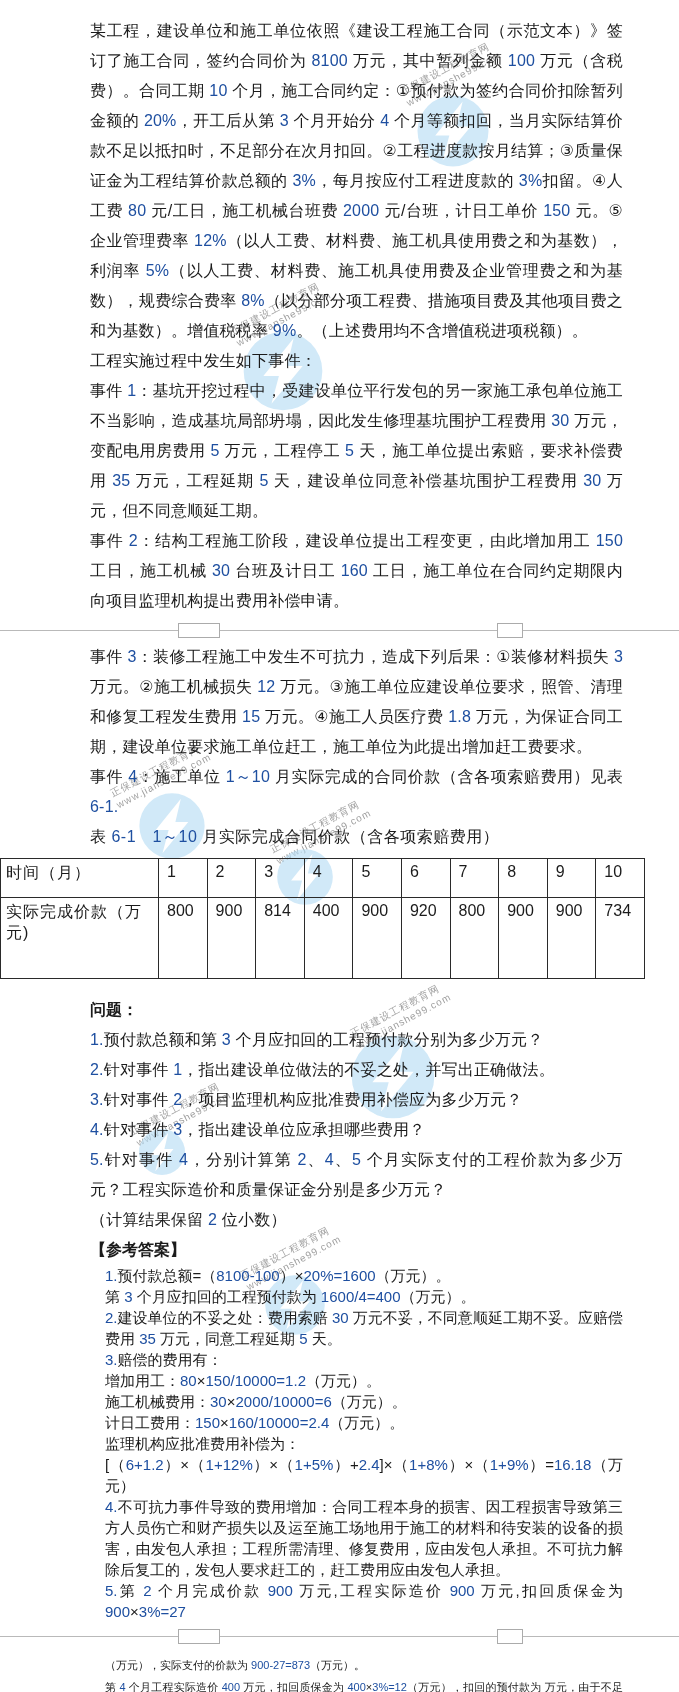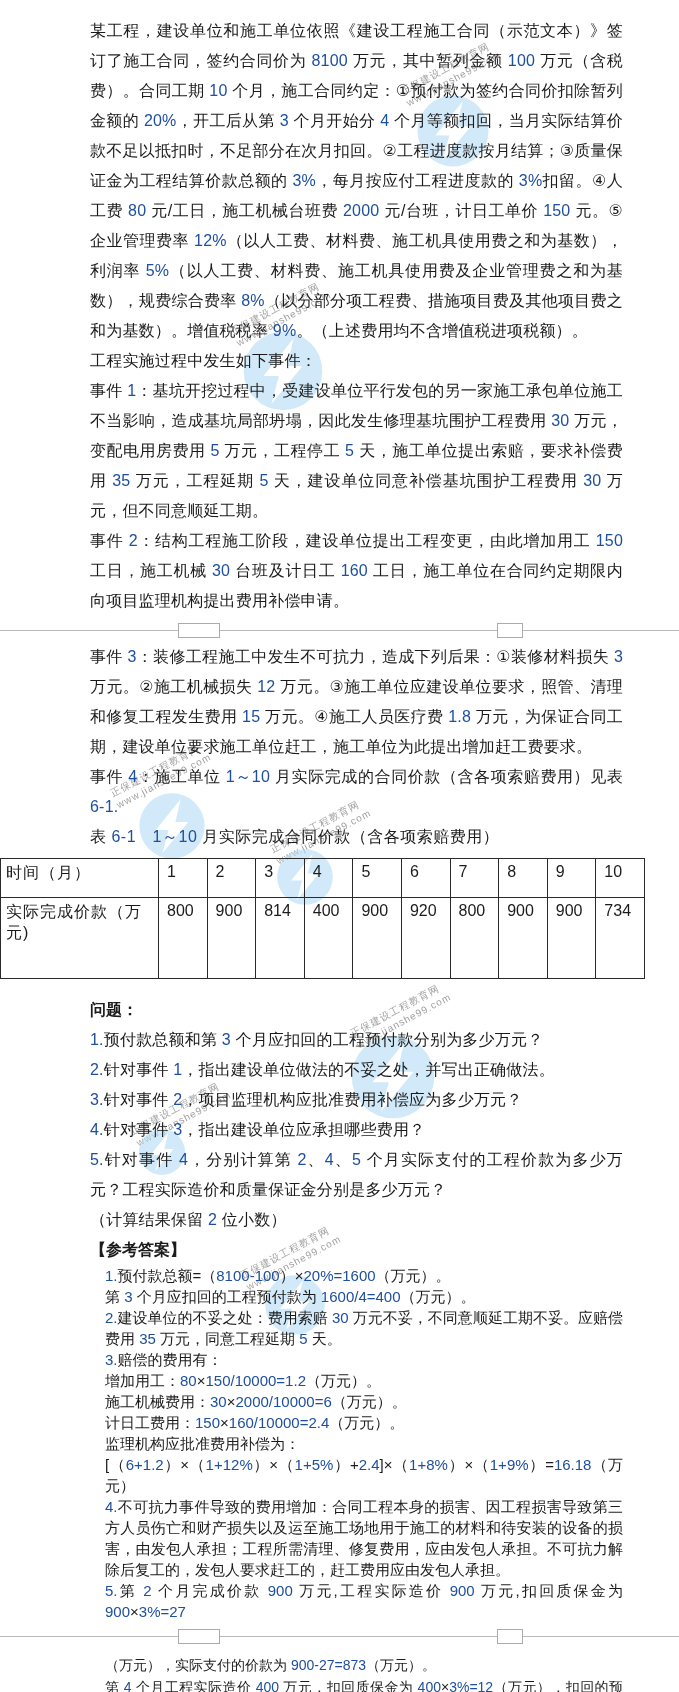--- a/index.html
+++ b/index.html
@@ -27,21 +27,21 @@
   
   .tbl-wrap{margin:6px 0 16px -90px;width:645px;}
   table.t61{border-collapse:collapse;table-layout:fixed;width:645px;
     font-size:16px;}
   table.t61 td{border:1px solid #2a2a2a;padding:4px 4px 4px 8px;vertical-align:top;}
   table.t61 .t-label{width:148px;padding-left:5px;letter-spacing:1px;}
   table.t61 tr.hrow td{height:30px;}
   table.t61 tr.vrow td{height:72px;}
   .qhead,.ahead{font-size:16px;font-weight:bold;line-height:30px;}
   .ans-line{font-size:15px;line-height:21px;text-align:justify;margin-left:15px;}
-  .page3 .ans-line{font-size:14px;line-height:22px;}
+  .page3 .ans-line{font-size:11px;line-height:22px;}
   .page3{padding-top:6px;}
   .caption{letter-spacing:.5px;}
   
   .wm{position:absolute;z-index:0;pointer-events:none;}
   .wm .logo{opacity:.62;}
   .wm .wtxt{
     color:#8f8f8f;opacity:.85;font-size:10px;line-height:13px;
     transform:rotate(-28deg);white-space:nowrap;letter-spacing:1px;
   }
   .wm1{left:398px;top:60px;}   .wm1 svg{width:74px;height:74px;}

